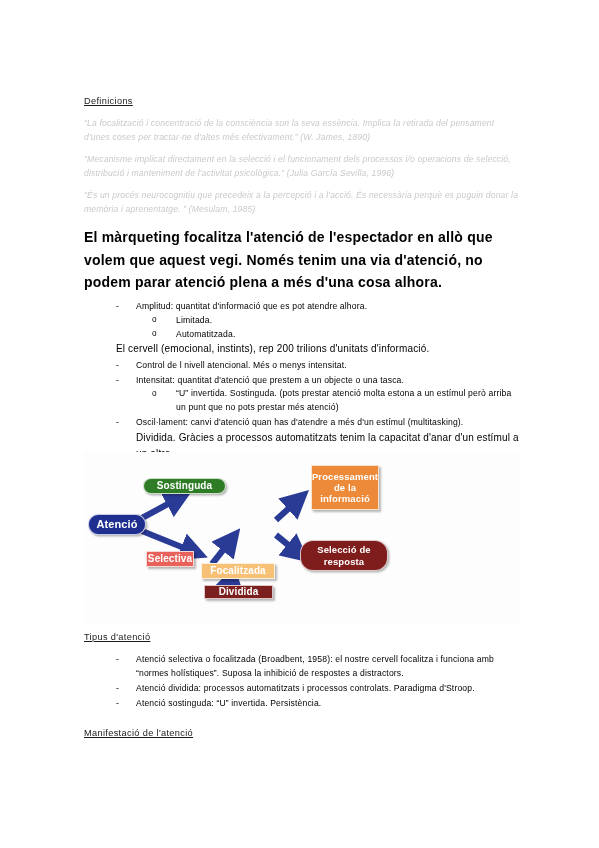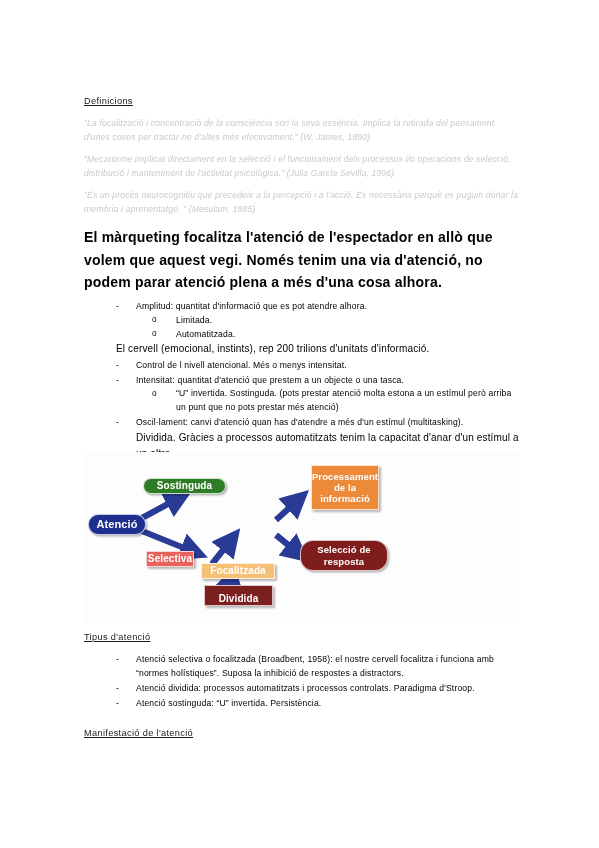--- a/index.html
+++ b/index.html
@@ -138,21 +138,21 @@
     letter-spacing: 0.1px;
     border: 1px solid rgba(255,255,255,0.75);
     box-shadow: 1.5px 1.5px 2px rgba(0,0,0,0.28);
     z-index: 5;
     line-height: 1.18;
   }
   #box-atencio   { left: 4px;   top: 62px;  width: 58px;  height: 21px; font-size: 11px; border-radius: 10px; }
   #box-sostinguda{ left: 59px;  top: 26px;  width: 83px;  height: 16px; font-size: 10px; }
   #box-focalitzada{left: 117px; top: 67px;  width: 74px;  height: 16px; font-size: 10px; margin-top: 44px; }
   #box-selectiva { left: 62px;  top: 99px;  width: 48px;  height: 16px; font-size: 10px; }
-  #box-dividida  { left: 120px; top: 133px; width: 69px;  height: 21px; font-size: 10px; align-items: flex-end; }
+  #box-dividida  { left: 120px; top: 133px; width: 69px;  height: 14px; font-size: 10px; }
   #box-processament { left: 227px; top: 13px; width: 68px; height: 45px; font-size: 9.5px; }
   #box-seleccio  { left: 216px; top: 88px;  width: 88px;  height: 31px; font-size: 9.5px; }
 
   .arrow { position: absolute; z-index: 2; }
   .arrow svg { display: block; overflow: visible; }
 </style>
 </head>
 <body>
 
 <div class="page">

